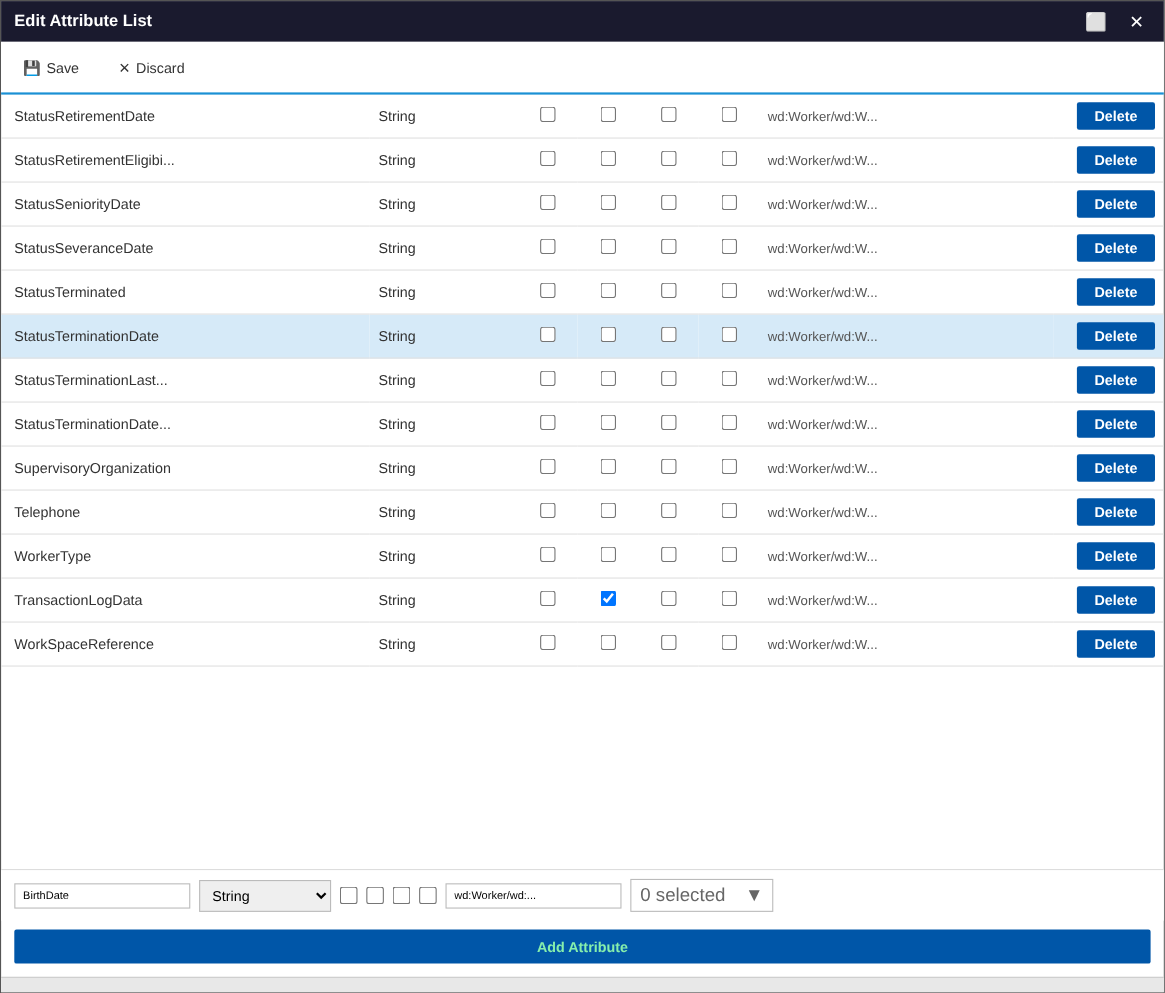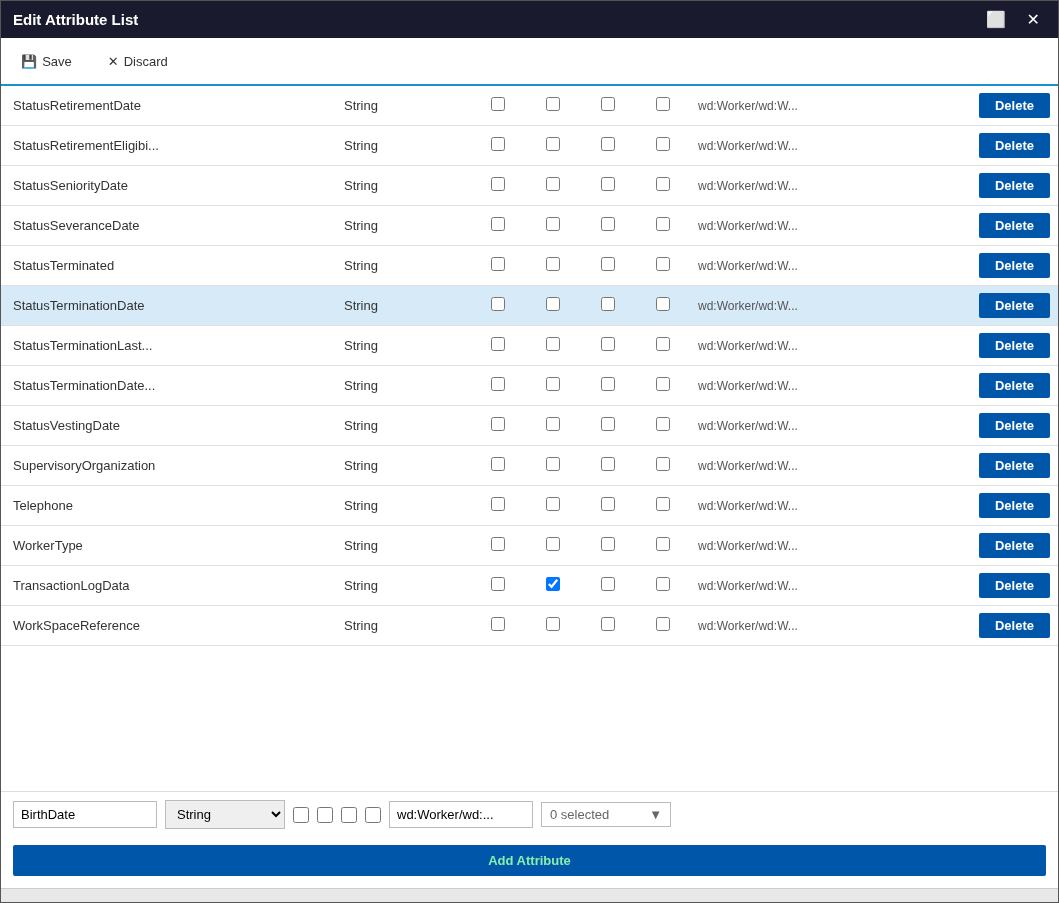--- a/index.html
+++ b/index.html
@@ -138,24 +138,24 @@
     .add-row {
       padding: 8px 12px;
       display: flex;
       align-items: center;
       gap: 8px;
       background: #fff;
       border-top: 1px solid #ddd;
     }
 
     .add-row input[type="text"] {
-      width: 144px;
+      width: 160px;
       padding: 5px 7px;
       border: 1px solid #bbb;
-      font-size: 13px;
+      font-size: 10px;
     }
 
     .add-row select {
       width: 120px;
       padding: 5px 7px;
       border: 1px solid #bbb;
       font-size: 13px;
       appearance: auto;
     }
 
@@ -173,21 +173,21 @@
 
     .selected-dropdown {
       display: flex;
       align-items: center;
       border: 1px solid #bbb;
       background: #fff;
       padding: 4px 8px;
       min-width: 130px;
       justify-content: space-between;
       cursor: pointer;
-      font-size: 13px;
+      font-size: 17px;
       color: #666;
     }
 
     .add-attribute-btn {
       background: #0056a8;
       color: #86efac;
       border: none;
       padding: 8px 20px;
       cursor: pointer;
       font-size: 13px;
@@ -309,32 +309,20 @@
     <td class="checkbox-cell"><input type="checkbox" style=""></td>
     <td class="checkbox-cell"><input type="checkbox" style=""></td>
     <td class="checkbox-cell"><input type="checkbox" style=""></td>
     <td class="xpath-cell">wd:Worker/wd:W...</td>
     <td class="action-cell">
       <button class="delete-btn">Delete</button>
     </td>
   </tr>
           <tr>
     <td class="attr-name">StatusTerminationDate...</td>
-    <td class="attr-type">String</td>
-    <td class="checkbox-cell"><input type="checkbox" style=""></td>
-    <td class="checkbox-cell"><input type="checkbox" style=""></td>
-    <td class="checkbox-cell"><input type="checkbox" style=""></td>
-    <td class="checkbox-cell"><input type="checkbox" style=""></td>
-    <td class="xpath-cell">wd:Worker/wd:W...</td>
-    <td class="action-cell">
-      <button class="delete-btn">Delete</button>
-    </td>
-  </tr>
-          <tr>
-    <td class="attr-name">StatusVestingDate</td>
     <td class="attr-type">String</td>
     <td class="checkbox-cell"><input type="checkbox" style=""></td>
     <td class="checkbox-cell"><input type="checkbox" style=""></td>
     <td class="checkbox-cell"><input type="checkbox" style=""></td>
     <td class="checkbox-cell"><input type="checkbox" style=""></td>
     <td class="xpath-cell">wd:Worker/wd:W...</td>
     <td class="action-cell">
       <button class="delete-btn">Delete</button>
     </td>
   </tr>

